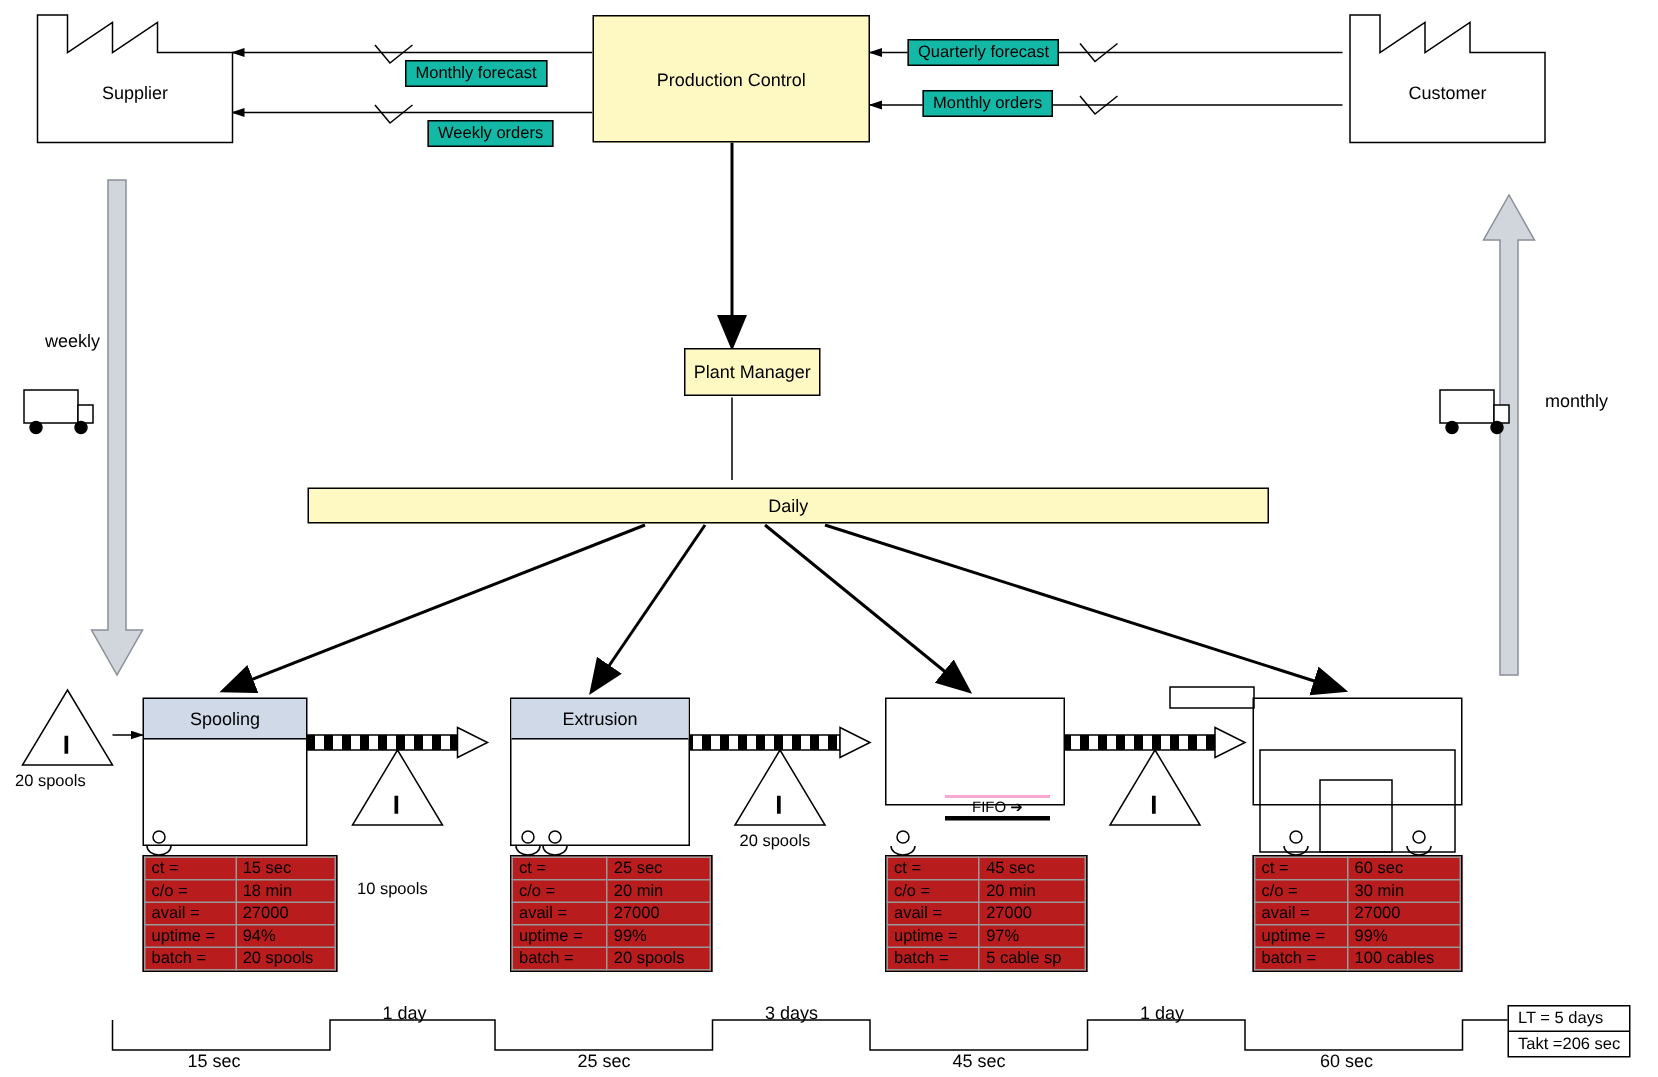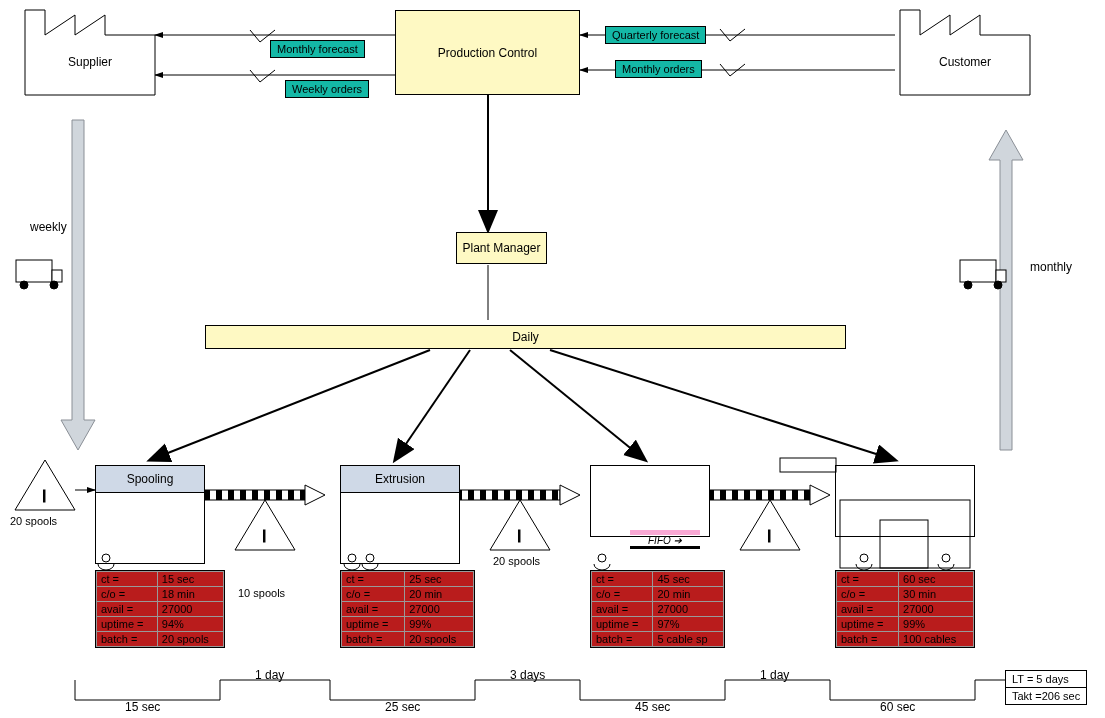--- a/index.html
+++ b/index.html
@@ -7,21 +7,21 @@
   .abs { position:absolute; }
   .box { border:1px solid #000; background:#fef9c3; text-align:center; display:flex; align-items:center; justify-content:center;}
   .procbox { border:1px solid #000; }
   .procbox .hdr { background:#cfd9e7; border-bottom:1px solid #000; text-align:center; padding:6px 0;}
   .databox { border:1px solid #000; background:#b91c1c; font-size:11px;}
   .databox table { width:100%; border-collapse:collapse; }
   .databox td { border:1px solid #999; padding:1px 4px;}
   .lbl-small { border:1px solid #000; background:#14b8a6; font-size:11px; padding:2px 6px;}
   .tri { font-size:11px;}
   svg { position:absolute; top:0; left:0; }
-  .fifo { border-top:5px solid #f9a8d4; border-bottom:3px solid #000; padding:0 10px; font-size:10px; text-align:center;font-style:italic;}
+  .fifo { border-top:2px solid #f9a8d4; border-bottom:3px solid #000; padding:0 10px; font-size:10px; text-align:center;}
 </style>
 </head>
 <body>
 
 <svg width="1105" height="718">
   <defs>
     <marker id="ah" markerWidth="10" markerHeight="10" refX="8" refY="3" orient="auto">
         <path d="M0,0 L0,6 L9,3 z" fill="#000"></path>
       </marker>
     <marker id="ahbig" markerWidth="14" markerHeight="14" refX="10" refY="5" orient="auto">

